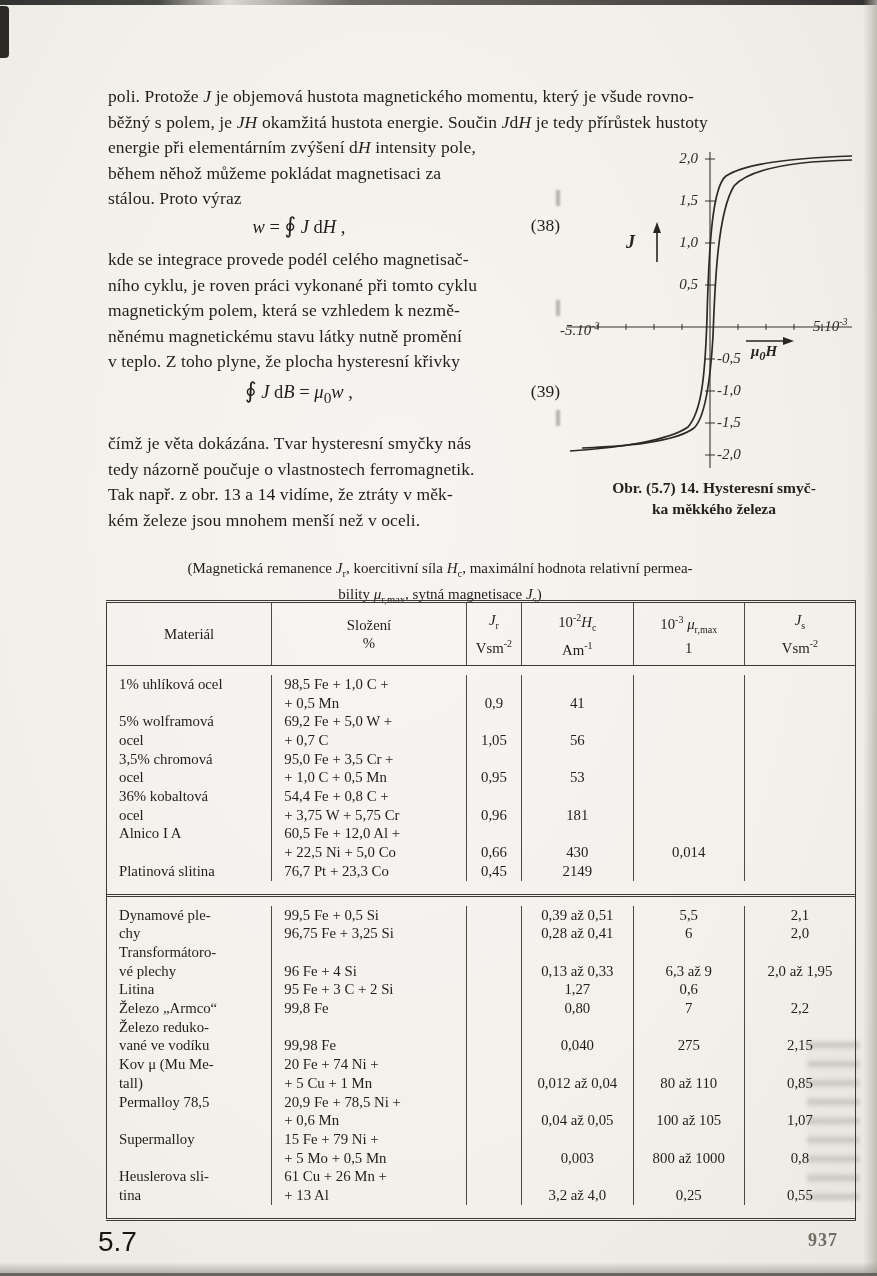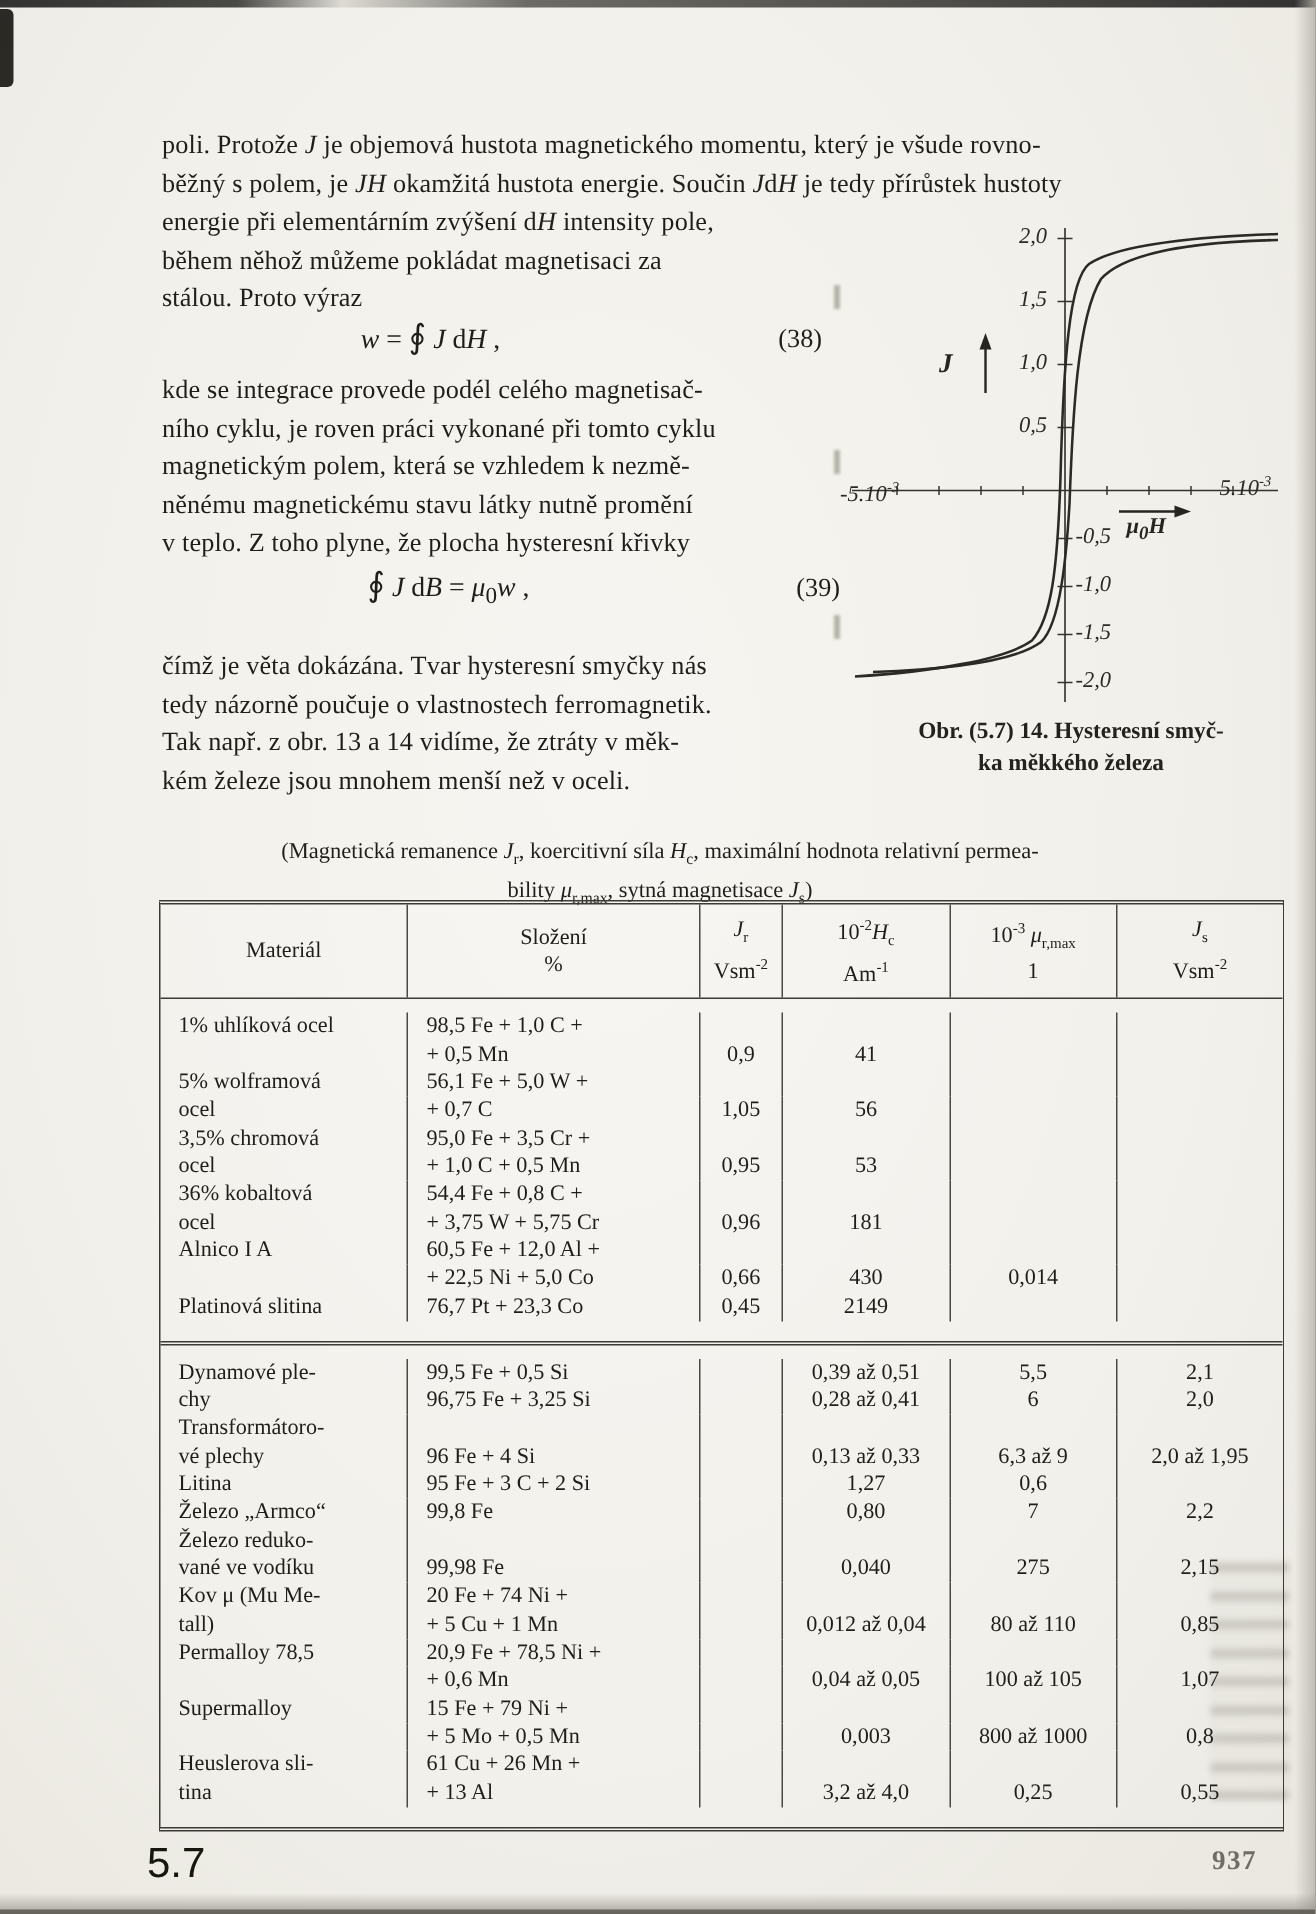--- a/index.html
+++ b/index.html
@@ -89,21 +89,21 @@
   <div class="edge-bottom"></div>
   <div class="edge-bottom-line"></div>
   <div class="bleed-smudge" style="right:18px;top:1040px;width:52px;height:160px;"></div>
   <div class="bleed-dash" style="left:556px;top:190px;"></div>
   <div class="bleed-dash" style="left:556px;top:300px;"></div>
   <div class="bleed-dash" style="left:556px;top:410px;"></div>
 
   <div class="para" style="left:108px;top:135px;width:456px;">energie při elementárním zvýšení d<i>H</i> intensity pole,<br>během něhož můžeme pokládat magnetisaci za<br>stálou. Proto výraz</div>
   <div class="para" style="left:108px;top:84px;width:714px;">poli. Protože <i>J</i> je objemová hustota magnetického momentu, který je všude rovno-<br>běžný s polem, je <i>JH</i> okamžitá hustota energie. Součin <i>J</i>d<i>H</i> je tedy přírůstek hustoty</div>
 
-  <div class="eq-row" style="left:96px;top:212px;width:452px;">
+  <div class="eq-row" style="left:108px;top:212px;width:452px;">
     <span class="eq-body"><i>w</i> = <span class="oint">∮</span> <i>J</i> d<i>H</i> ,</span>
     <span class="eq-num">(38)</span>
   </div>
 
   <div class="para" style="left:108px;top:247px;width:458px;">kde se integrace provede podél celého magnetisač-<br>ního cyklu, je roven práci vykonané při tomto cyklu<br>magnetickým polem, která se vzhledem k nezmě-<br>něnému magnetickému stavu látky nutně promění<br>v teplo. Z toho plyne, že plocha hysteresní křivky</div>
 
   <div class="eq-row" style="left:108px;top:377px;width:452px;">
     <span class="eq-body"><span class="oint">∮</span> <i>J</i> d<i>B</i> = <i>μ</i><sub>0</sub><i>w</i> ,</span>
     <span class="eq-num">(39)</span>
   </div>
@@ -202,21 +202,21 @@
           <div class="trow">
             <div class="tcell c0 b1">&nbsp;</div>
             <div class="tcell c1 b1">+ 0,5 Mn</div>
             <div class="tcell c2 b1">0,9</div>
             <div class="tcell c3 b1">41</div>
             <div class="tcell c4 b1">&nbsp;</div>
             <div class="tcell c5">&nbsp;</div>
           </div>
           <div class="trow">
             <div class="tcell c0 b1">5% wolframová</div>
-            <div class="tcell c1 b1">56,1 Fe + 5,0 W +</div>
+            <div class="tcell c1 b1">69,2 Fe + 5,0 W +</div>
             <div class="tcell c2 b1">&nbsp;</div>
             <div class="tcell c3 b1">&nbsp;</div>
             <div class="tcell c4 b1">&nbsp;</div>
             <div class="tcell c5">&nbsp;</div>
           </div>
           <div class="trow">
             <div class="tcell c0 b1">ocel</div>
             <div class="tcell c1 b1">+ 0,7 C</div>
             <div class="tcell c2 b1">1,05</div>
             <div class="tcell c3 b1">56</div>

